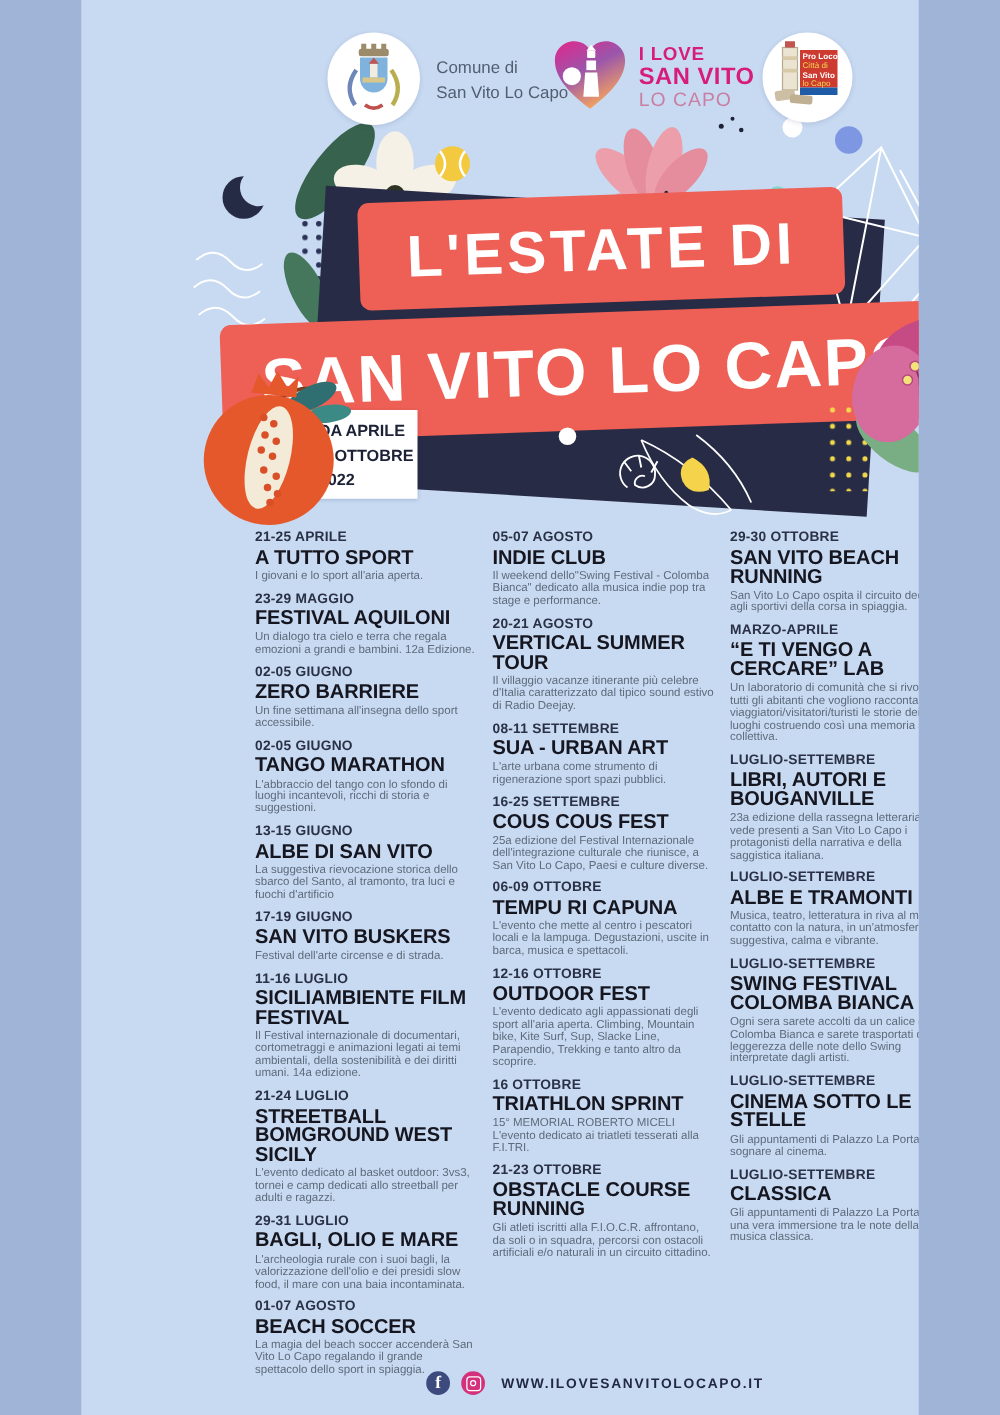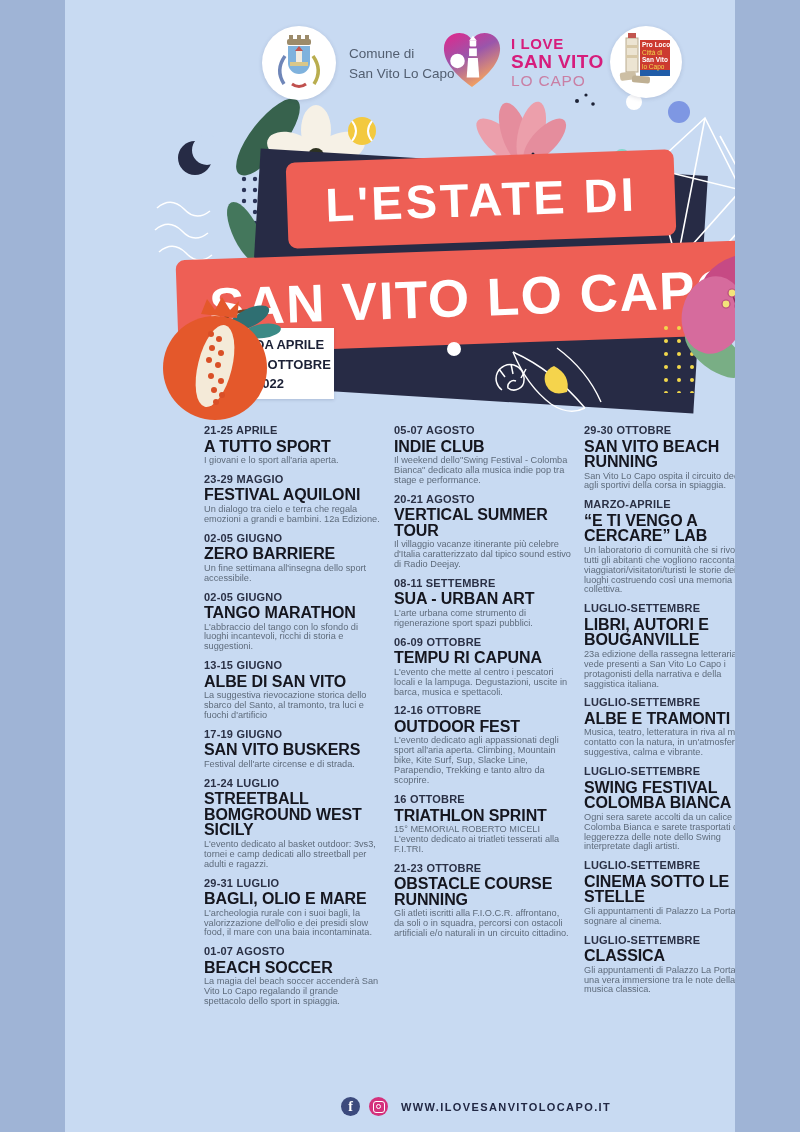--- a/index.html
+++ b/index.html
@@ -277,20 +277,25 @@
           <div class="event-date">13-15 GIUGNO</div>
           <div class="event-title">ALBE DI SAN VITO</div>
           <div class="event-desc">La suggestiva rievocazione storica dello sbarco del Santo, al tramonto, tra luci e fuochi d'artificio</div>
         </div>
         <div class="event">
           <div class="event-date">17-19 GIUGNO</div>
           <div class="event-title">SAN VITO BUSKERS</div>
           <div class="event-desc">Festival dell'arte circense e di strada.</div>
         </div>
         <div class="event">
+          <div class="event-date">11-16 LUGLIO</div>
+          <div class="event-title">SICILIAMBIENTE FILM FESTIVAL</div>
+          <div class="event-desc">Il Festival internazionale di documentari, cortometraggi e animazioni legati ai temi ambientali, della sostenibilità e dei diritti umani. 14a edizione.</div>
+        </div>
+        <div class="event">
           <div class="event-date">21-24 LUGLIO</div>
           <div class="event-title">STREETBALL BOMGROUND WEST SICILY</div>
           <div class="event-desc">L'evento dedicato al basket outdoor: 3vs3, tornei e camp dedicati allo streetball per adulti e ragazzi.</div>
         </div>
         <div class="event">
           <div class="event-date">29-31 LUGLIO</div>
           <div class="event-title">BAGLI, OLIO E MARE</div>
           <div class="event-desc">L'archeologia rurale con i suoi bagli, la valorizzazione dell'olio e dei presidi slow food, il mare con una baia incontaminata.</div>
         </div>
         <div class="event">
@@ -307,20 +312,25 @@
         </div>
         <div class="event">
           <div class="event-date">20-21 AGOSTO</div>
           <div class="event-title">VERTICAL SUMMER TOUR</div>
           <div class="event-desc">Il villaggio vacanze itinerante più celebre d'Italia caratterizzato dal tipico sound estivo di Radio Deejay.</div>
         </div>
         <div class="event">
           <div class="event-date">08-11 SETTEMBRE</div>
           <div class="event-title">SUA - URBAN ART</div>
           <div class="event-desc">L'arte urbana come strumento di rigenerazione sport spazi pubblici.</div>
+        </div>
+        <div class="event">
+          <div class="event-date">16-25 SETTEMBRE</div>
+          <div class="event-title">COUS COUS FEST</div>
+          <div class="event-desc">25a edizione del Festival Internazionale dell'integrazione culturale che riunisce, a San Vito Lo Capo, Paesi e culture diverse.</div>
         </div>
         <div class="event">
           <div class="event-date">06-09 OTTOBRE</div>
           <div class="event-title">TEMPU RI CAPUNA</div>
           <div class="event-desc">L'evento che mette al centro i pescatori locali e la lampuga. Degustazioni, uscite in barca, musica e spettacoli.</div>
         </div>
         <div class="event">
           <div class="event-date">12-16 OTTOBRE</div>
           <div class="event-title">OUTDOOR FEST</div>
           <div class="event-desc">L'evento dedicato agli appassionati degli sport all'aria aperta. Climbing, Mountain bike, Kite Surf, Sup, Slacke Line, Parapendio, Trekking e tanto altro da scoprire.</div>

